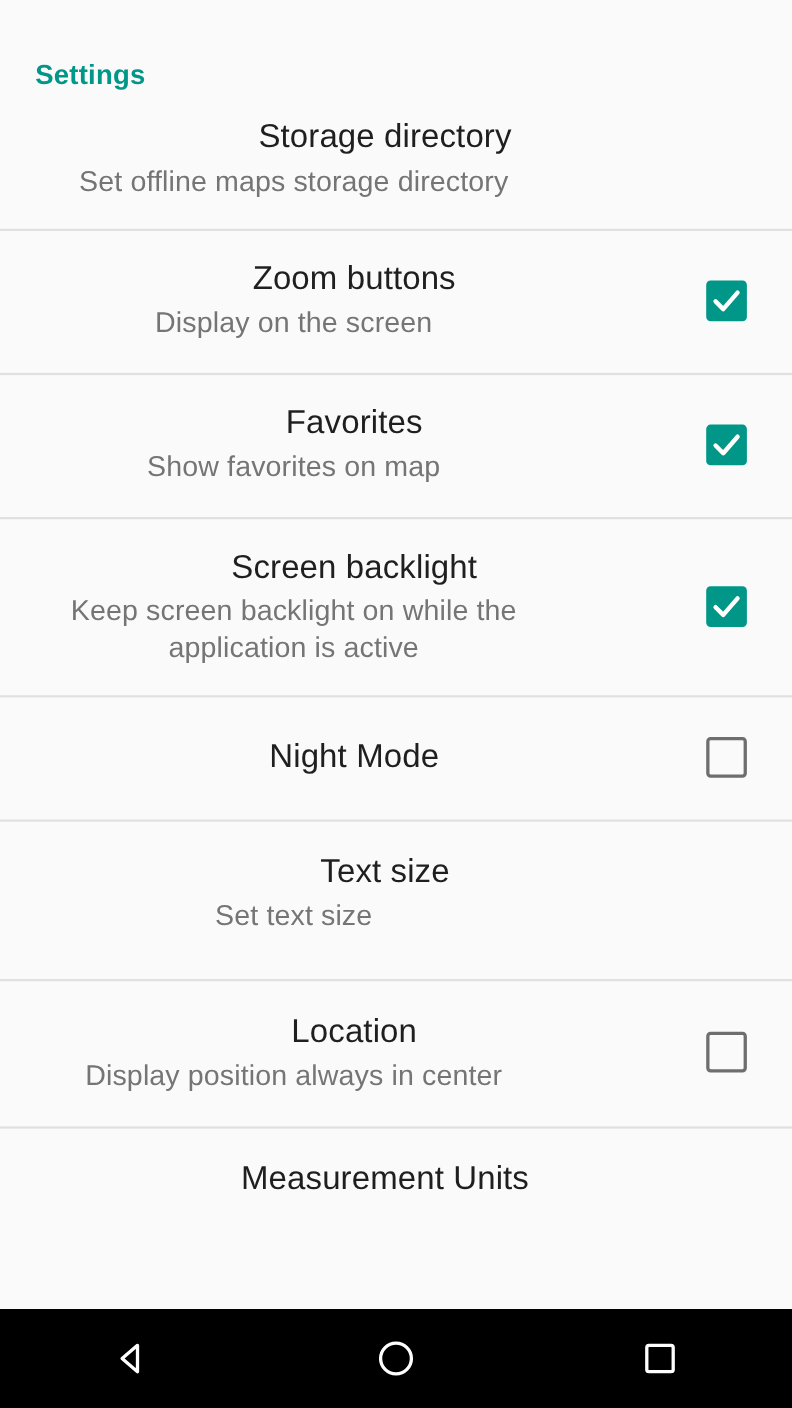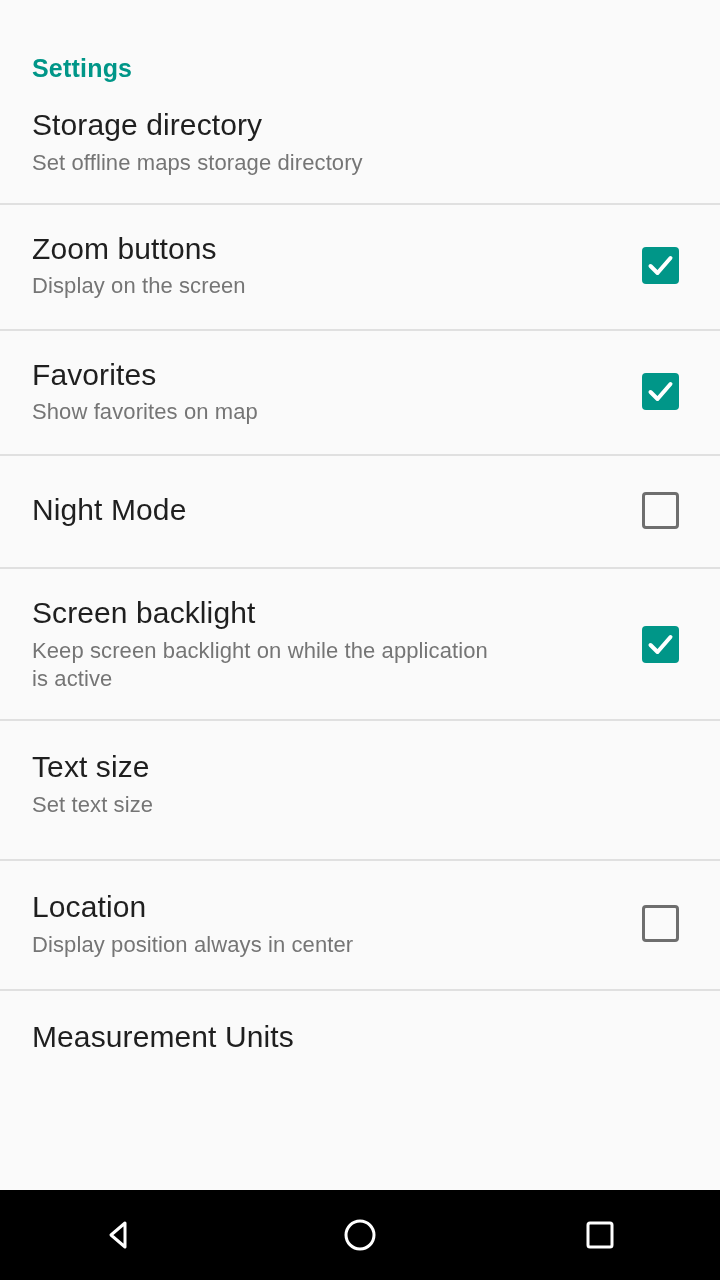--- a/index.html
+++ b/index.html
@@ -24,30 +24,30 @@
   .row {
     position:relative;
     display:flex;
     align-items:center;
     padding:0 32px 0 32px;
     background:#fafafa;
     min-height:64px;
   }
   .row-divider { border-top:2px solid #e0e0e0; }
 
-  .row-text { flex:1 1 auto; padding-right:20px; }
+  .row-text { flex:1 1 auto; padding-right:20px;text-align:center; }
 
   .row-title {
     font-size:30px;
     color:#1f1f1f;
     line-height:1.22;
     letter-spacing:.1px;
   }
   .row-subtitle {
-    font-size:22px;
+    font-size:26px;
     color:#757575;
     line-height:1.28;
     margin-top:5px;
     letter-spacing:.1px;
     max-width:470px;
   }
 
   .cb-slot { flex:0 0 56px; display:flex; align-items:center; justify-content:center; }
 
   .checkbox {
@@ -120,40 +120,40 @@
       </div>
       <div class="cb-slot">
         <div class="checkbox on">
           <svg viewBox="0 0 37 37">
             <path d="M8.5 19 L15.5 26 L28.5 11" stroke="#ffffff" stroke-width="4" stroke-linecap="round" stroke-linejoin="round" fill="none"></path>
           </svg>
         </div>
       </div>
     </div>
 
-    <div class="row row-divider r-night">
-      <div class="row-text">
-        <div class="row-title">Night Mode</div>
-      </div>
-      <div class="cb-slot">
-        <div class="checkbox off"></div>
-      </div>
-    </div>
-
     <div class="row row-divider r-backlight">
       <div class="row-text">
         <div class="row-title">Screen backlight</div>
         <div class="row-subtitle">Keep screen backlight on while the application is active</div>
       </div>
       <div class="cb-slot">
         <div class="checkbox on">
           <svg viewBox="0 0 37 37">
             <path d="M8.5 19 L15.5 26 L28.5 11" stroke="#ffffff" stroke-width="4" stroke-linecap="round" stroke-linejoin="round" fill="none"></path>
           </svg>
         </div>
+      </div>
+    </div>
+
+    <div class="row row-divider r-night">
+      <div class="row-text">
+        <div class="row-title">Night Mode</div>
+      </div>
+      <div class="cb-slot">
+        <div class="checkbox off"></div>
       </div>
     </div>
 
     <div class="row row-divider r-textsize">
       <div class="row-text">
         <div class="row-title">Text size</div>
         <div class="row-subtitle">Set text size</div>
       </div>
     </div>
 

